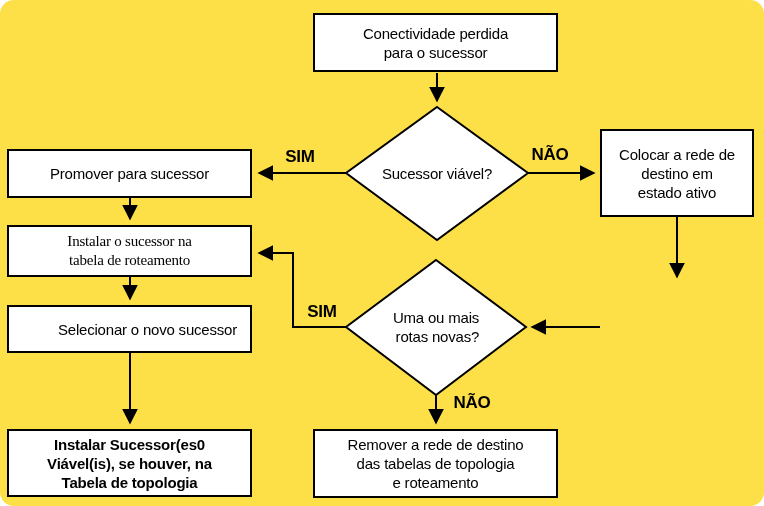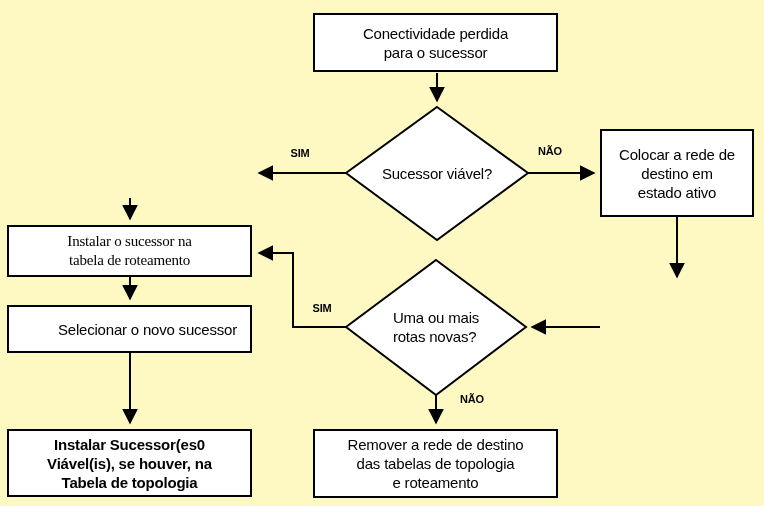--- a/index.html
+++ b/index.html
@@ -4,24 +4,25 @@
 <style>
   html, body {
     margin: 0;
     padding: 0;
     background: #ffffff;
   }
   #canvas {
     position: relative;
     width: 764px;
     height: 506px;
-    background: #fef9c3;
+    background: #fde047;
     font-family: "Liberation Sans", sans-serif;
     color: #000000;
     overflow: hidden;
+    border-radius: 14px;
   }
   #edges {
     position: absolute;
     left: 0;
     top: 0;
   }
   .node {
     position: absolute;
     box-sizing: border-box;
     border: 2px solid #000000;
@@ -33,29 +34,29 @@
     font-size: 15px;
     line-height: 19px;
     white-space: pre-line;
     letter-spacing: -0.2px;
   }
   .diamond-label {
     position: absolute;
     display: flex;
     align-items: center;
     justify-content: center;
-    text-align: left;
+    text-align: right;
     font-size: 15px;
     line-height: 19px;
     white-space: pre-line;
     letter-spacing: -0.2px;
   }
   .edge-label {
     position: absolute;
-    font-size: 11px;
+    font-size: 17px;
     font-weight: bold;
     text-align: center;
     letter-spacing: -0.2px;
   }
   
   #node-start        { left: 313px; top: 13px;  width: 245px; height: 59px; }
   #node-promote      { left: 7px;   top: 149px; width: 245px; height: 49px; }
   #node-install-rout { left: 7px;   top: 225px; width: 245px; height: 52px; font-family: Liberation Serif, serif; }
   #node-select-new   { left: 7px;   top: 305px; width: 245px; height: 48px; padding-left: 36px; }
   #node-install-top  { left: 7px;   top: 429px; width: 245px; height: 68px; font-weight: bold; }
@@ -91,20 +92,21 @@
     <line x1="130" y1="277" x2="130" y2="299" stroke="#000000" stroke-width="2" marker-end="url(#arrow)"></line>
     <line x1="130" y1="353" x2="130" y2="423" stroke="#000000" stroke-width="2" marker-end="url(#arrow)"></line>
     <line x1="677" y1="217" x2="677" y2="277" stroke="#000000" stroke-width="2" marker-end="url(#arrow)"></line>
     <line x1="600" y1="327" x2="532" y2="327" stroke="#000000" stroke-width="2" marker-end="url(#arrow)"></line>
     <polyline points="346,327 293,327 293,253 259,253" fill="none" stroke="#000000" stroke-width="2" marker-end="url(#arrow)"></polyline>
     <line x1="436" y1="395" x2="436" y2="423" stroke="#000000" stroke-width="2" marker-end="url(#arrow)"></line>
   </svg>
 
   <div class="node" id="node-start">Conectividade perdida
 para o sucessor</div>
+  <div class="node" id="node-promote">Promover para sucessor</div>
   <div class="node" id="node-install-rout">Instalar o sucessor na
 tabela de roteamento</div>
   <div class="node" id="node-select-new">Selecionar o novo sucessor</div>
   <div class="node" id="node-install-top">Instalar Sucessor(es0
 Viável(is), se houver, na
 Tabela de topologia</div>
   <div class="node" id="node-active-state">Colocar a rede de
 destino em
 estado ativo</div>
   <div class="node" id="node-remove-net">Remover a rede de destino

